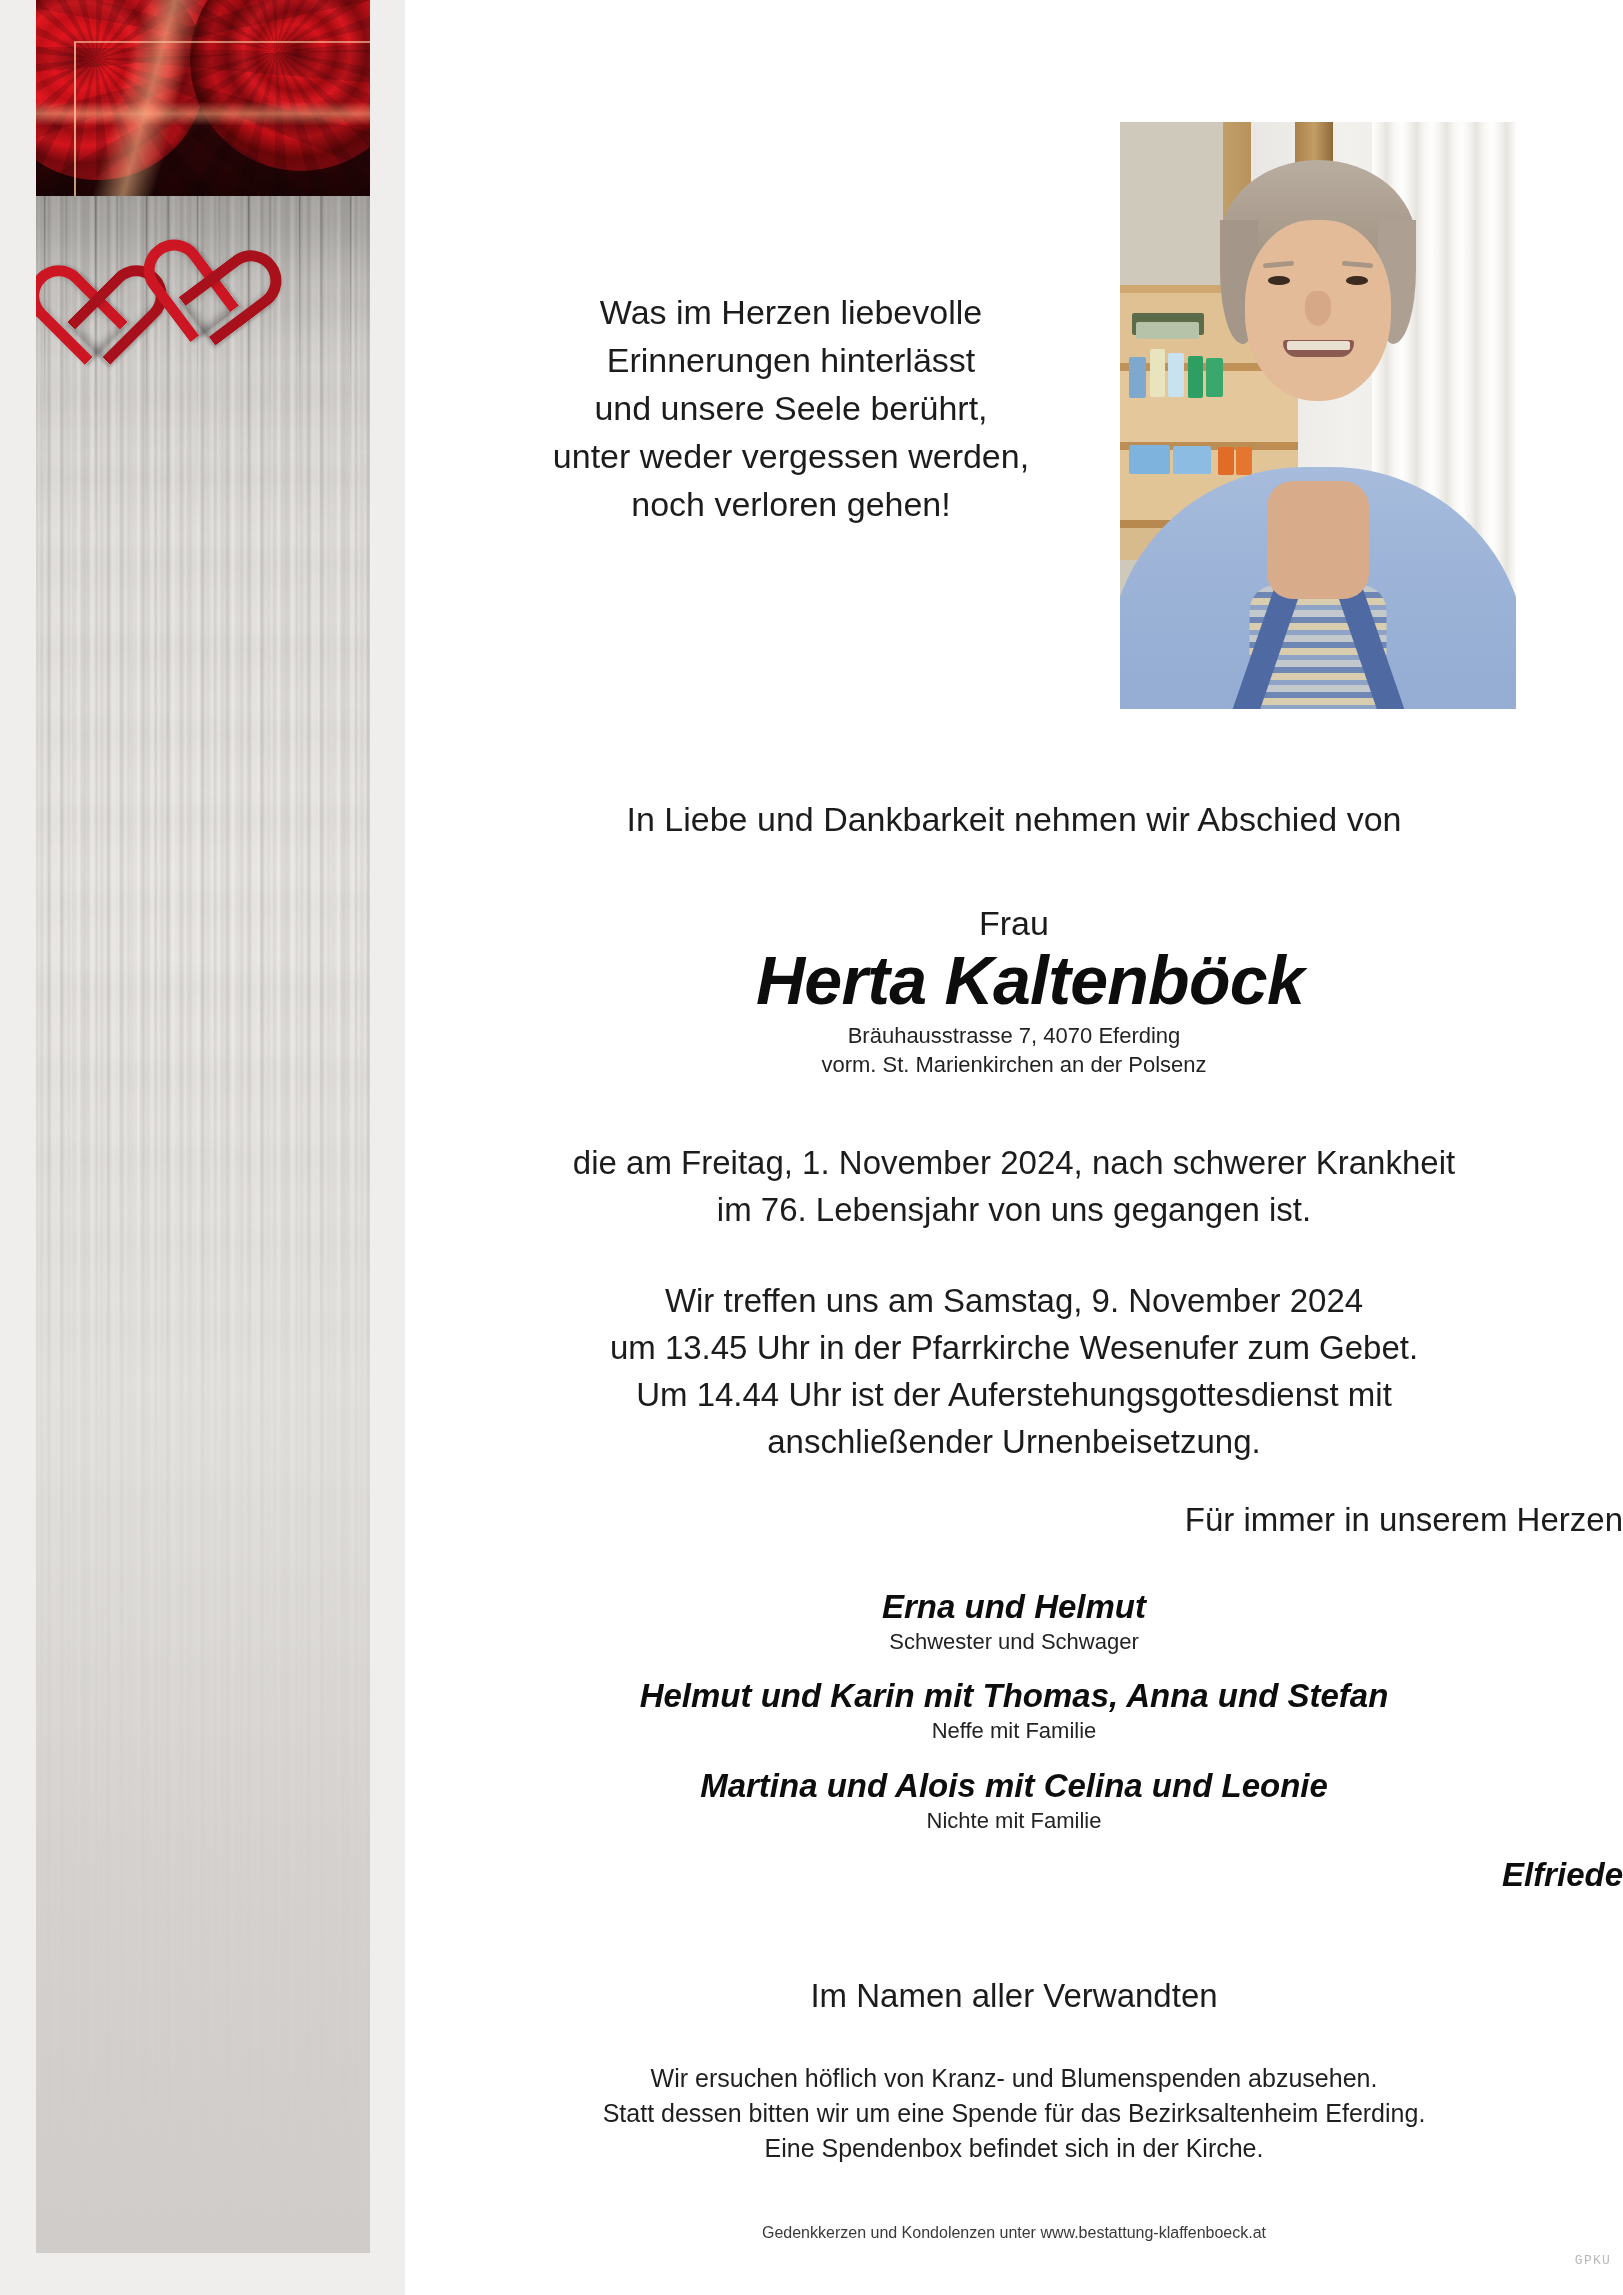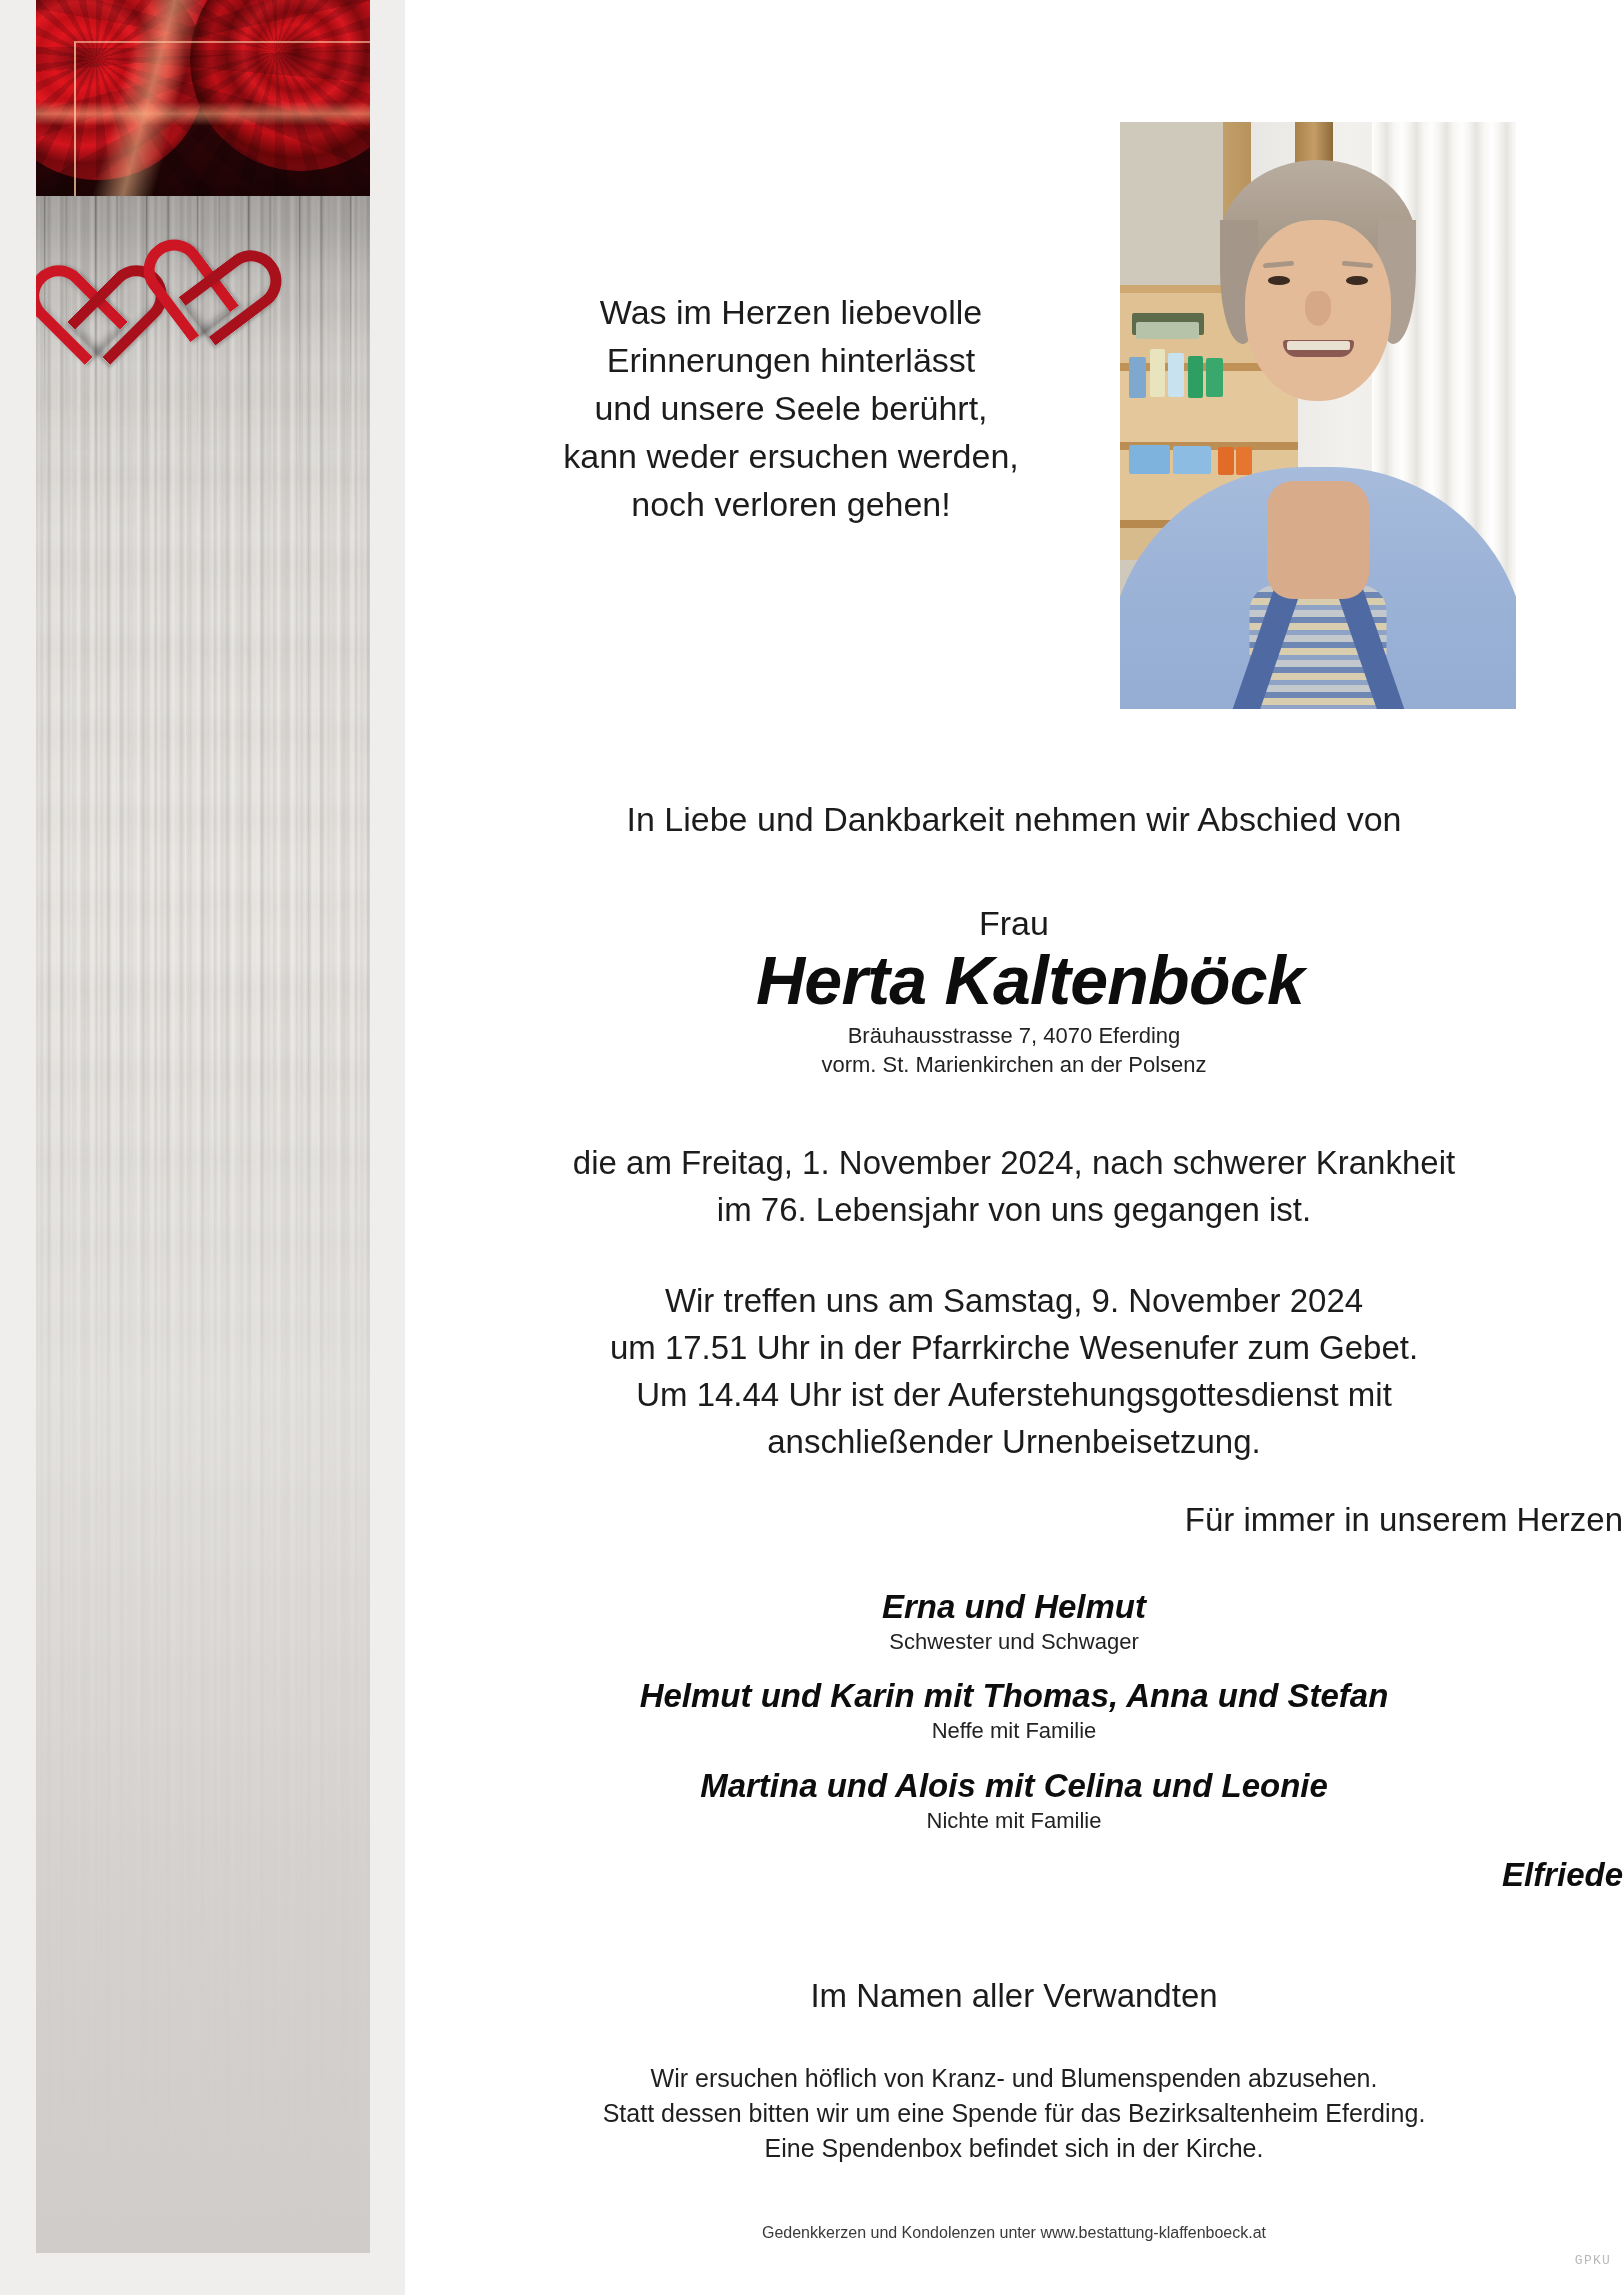--- a/index.html
+++ b/index.html
@@ -569,21 +569,21 @@
       <div class="p-mouth">
           <span class="p-teeth"></span>
         </div>
     </div>
   </div>
 
   <div id="poem" class="tc">
     <div>Was im Herzen liebevolle</div>
     <div>Erinnerungen hinterlässt</div>
     <div>und unsere Seele berührt,</div>
-    <div>kann weder ersuchen werden,</div>
+    <div>unter weder vergessen werden,</div>
     <div>noch verloren gehen!</div>
   </div>
 
   <div id="abschied" class="tc">In Liebe und Dankbarkeit nehmen wir Abschied von</div>
 
   <div id="frau-label" class="tc">Frau</div>
 
   <div id="deceased-name" class="tc">Herta Kaltenböck</div>
 
   <div id="address-lines" class="tc">
@@ -591,21 +591,21 @@
     <div>vorm. St. Marienkirchen an der Polsenz</div>
   </div>
 
   <div id="death-para" class="tc">
     <div>die am Freitag, 1. November 2024, nach schwerer Krankheit</div>
     <div>im 76. Lebensjahr von uns gegangen ist.</div>
   </div>
 
   <div id="funeral-para" class="tc">
     <div>Wir treffen uns am Samstag, 9. November 2024</div>
-    <div>um 17.51 Uhr in der Pfarrkirche Wesenufer zum Gebet.</div>
+    <div>um 13.45 Uhr in der Pfarrkirche Wesenufer zum Gebet.</div>
     <div>Um 14.44 Uhr ist der Auferstehungsgottesdienst mit</div>
     <div>anschließender Urnenbeisetzung.</div>
   </div>
 
   <div id="fuer-immer" class="tc">Für immer in unserem Herzen</div>
 
   <div id="survivors" class="tc">
     <div class="survivor-group">
       <div class="survivor-names">Erna und Helmut</div>
       <div class="survivor-relation">Schwester und Schwager</div>

